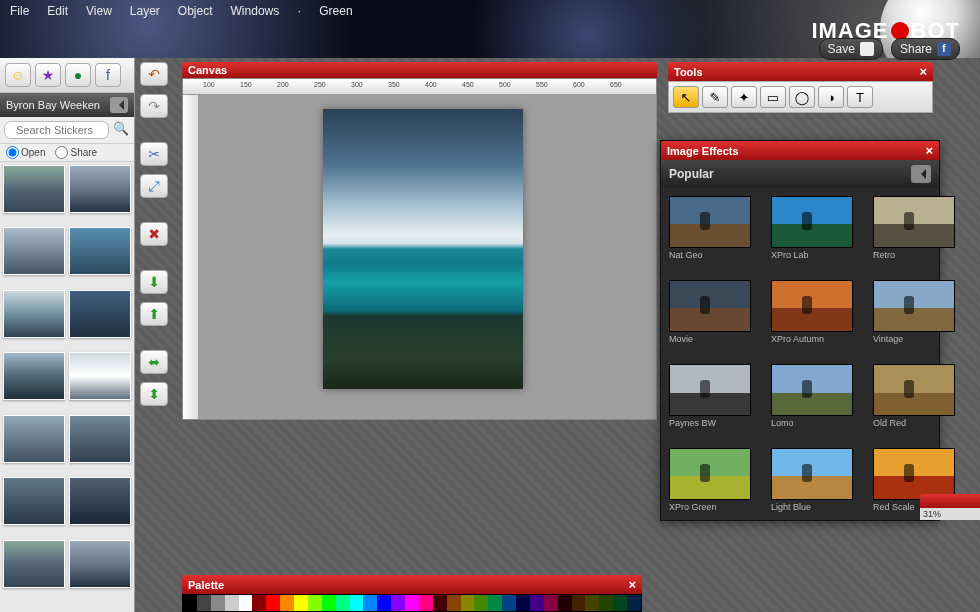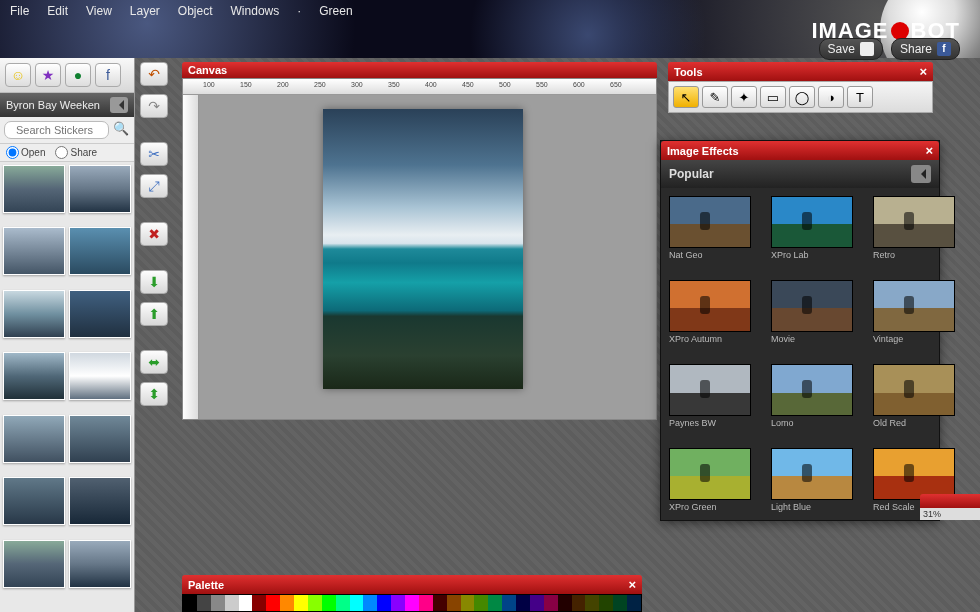--- a/index.html
+++ b/index.html
@@ -264,26 +264,26 @@
         </div>
         <div class="fx-item">
           <div class="fx-thumb fbase" style="--sky: #2a88c8; --gnd: #1a5838;"></div>
           <div class="fx-label">XPro Lab</div>
         </div>
         <div class="fx-item">
           <div class="fx-thumb fbase" style="--sky: #b8b090; --gnd: #585040;"></div>
           <div class="fx-label">Retro</div>
         </div>
         <div class="fx-item">
+          <div class="fx-thumb fbase" style="--sky: #3a4858; --gnd: #684830;"></div>
+          <div class="fx-label">Movie</div>
+        </div>
+        <div class="fx-item">
           <div class="fx-thumb fbase" style="--sky: #d07030; --gnd: #803818;"></div>
           <div class="fx-label">XPro Autumn</div>
-        </div>
-        <div class="fx-item">
-          <div class="fx-thumb fbase" style="--sky: #3a4858; --gnd: #684830;"></div>
-          <div class="fx-label">Movie</div>
         </div>
         <div class="fx-item">
           <div class="fx-thumb fbase" style="--sky: #88a8c8; --gnd: #806840;"></div>
           <div class="fx-label">Vintage</div>
         </div>
         <div class="fx-item">
           <div class="fx-thumb fbase" style="--sky: #b0b8c0; --gnd: #383838;"></div>
           <div class="fx-label">Paynes BW</div>
         </div>
         <div class="fx-item">

